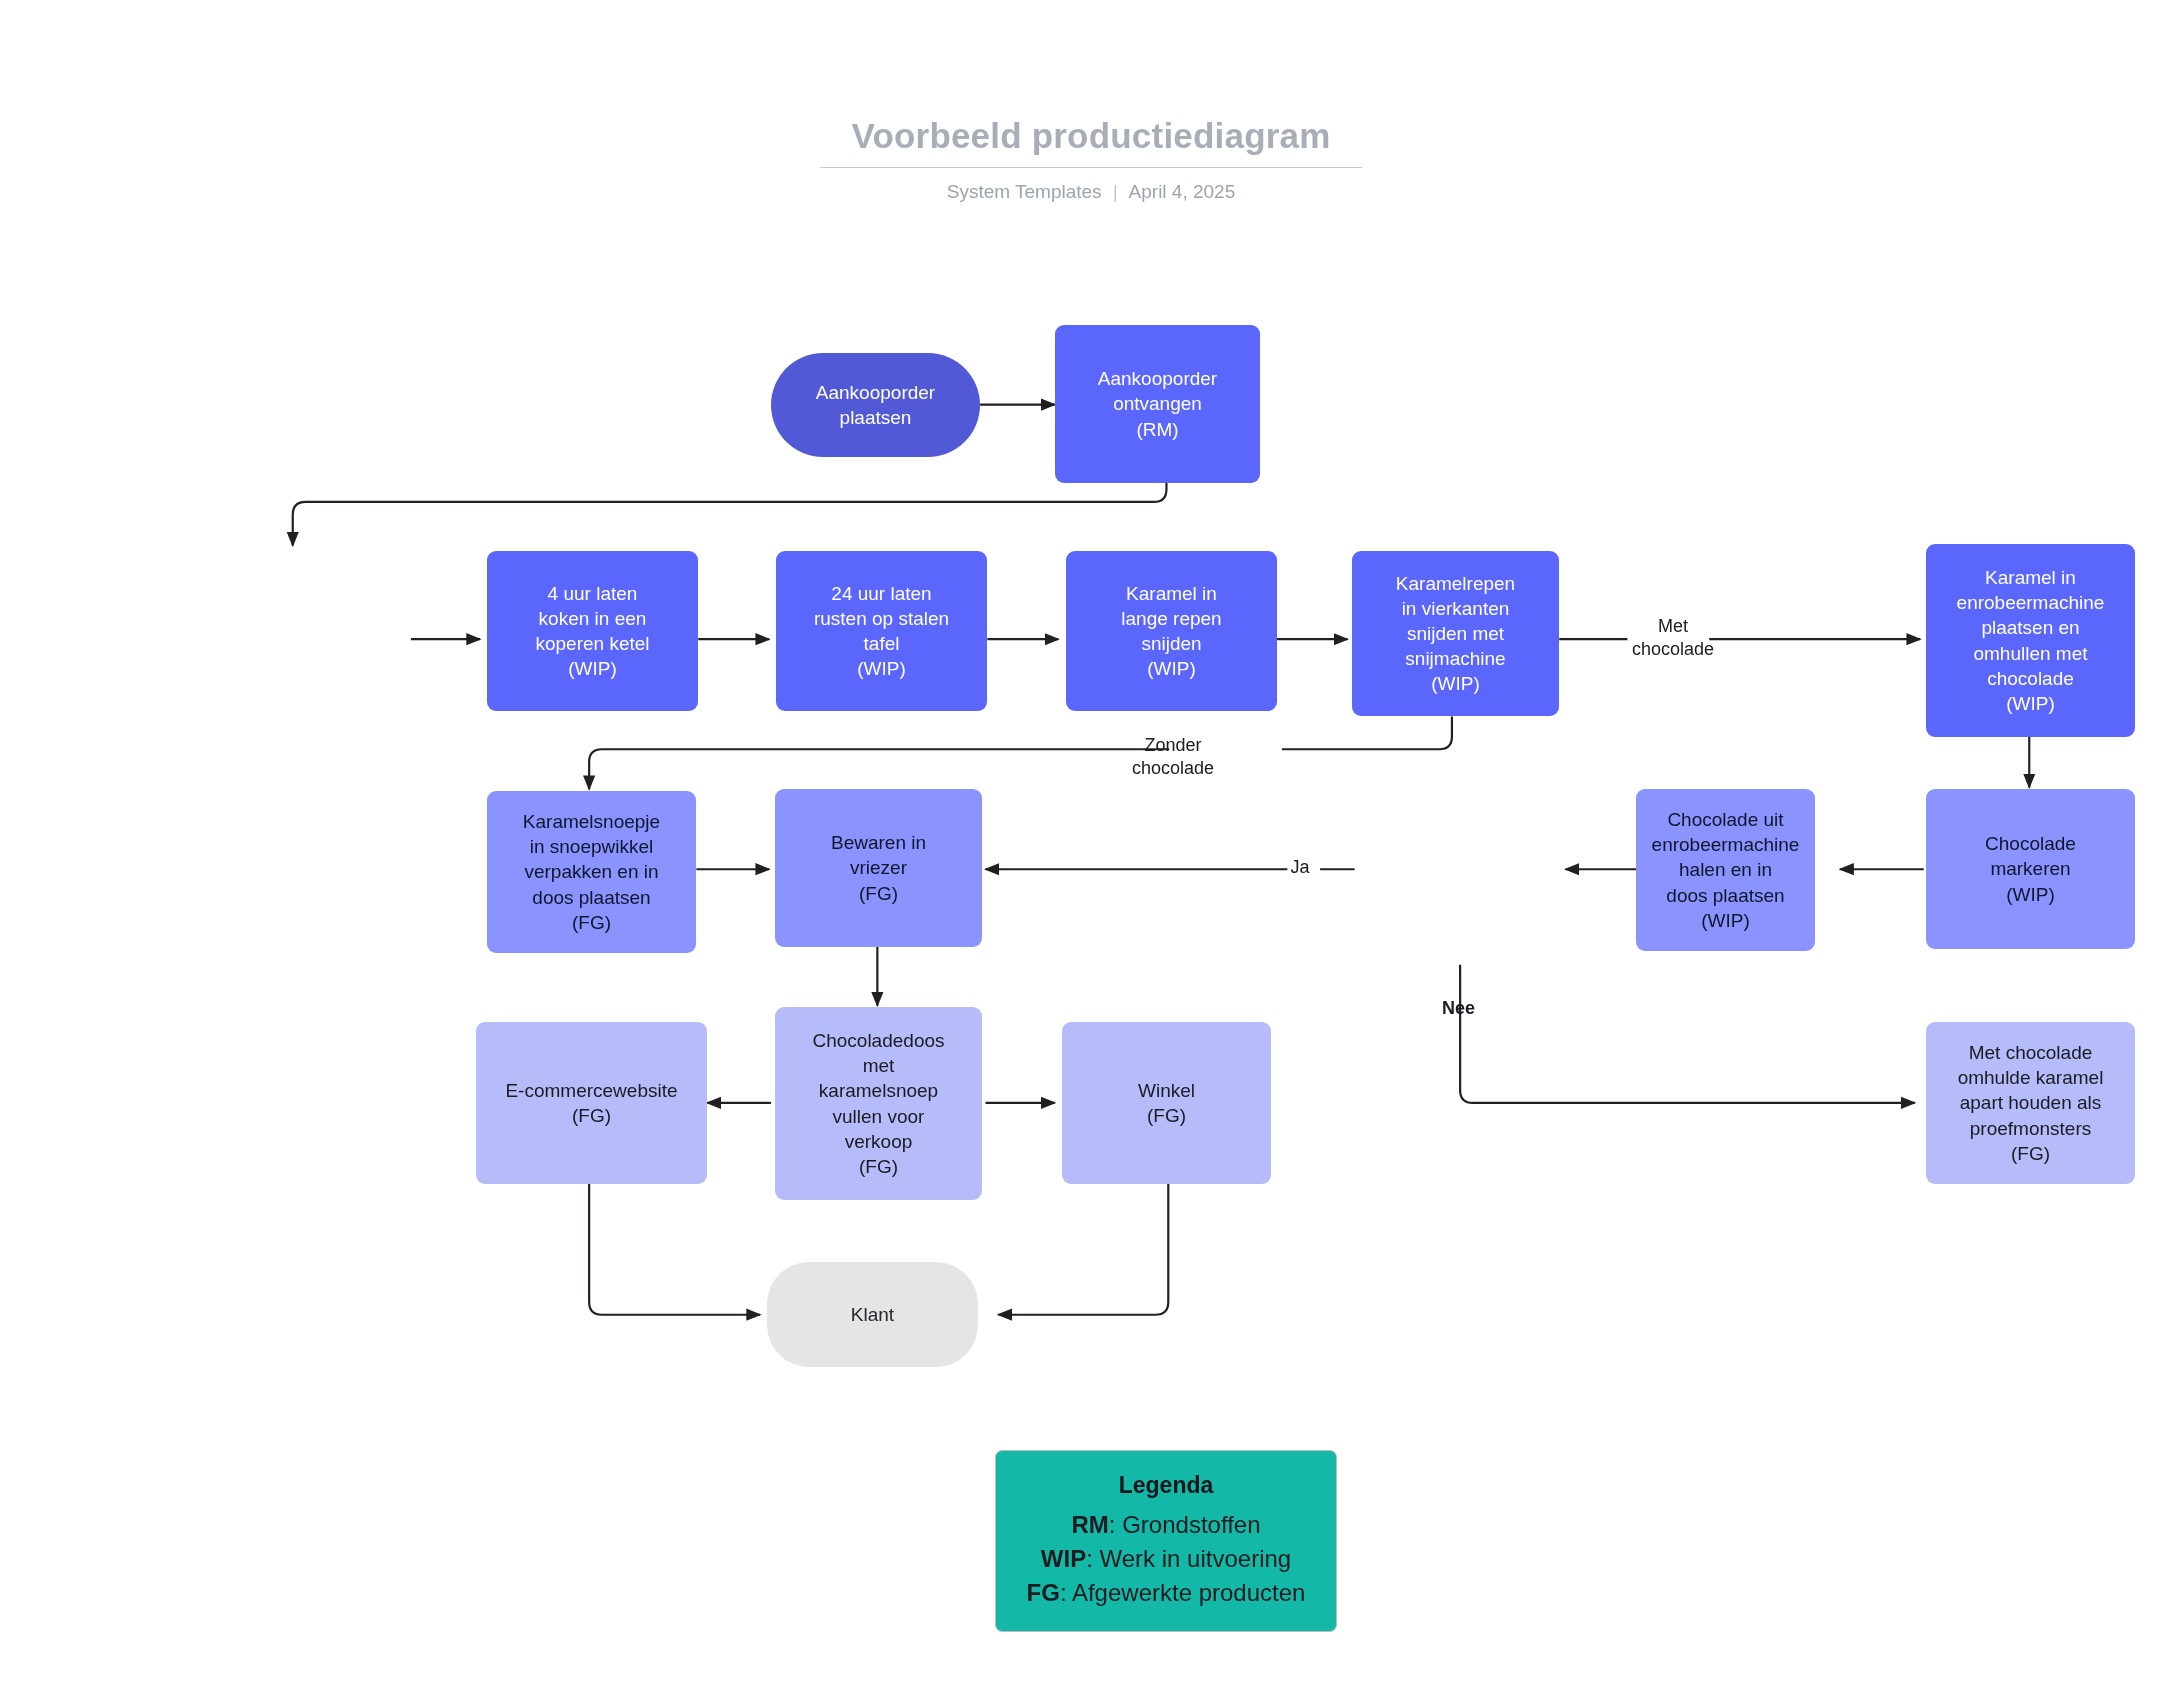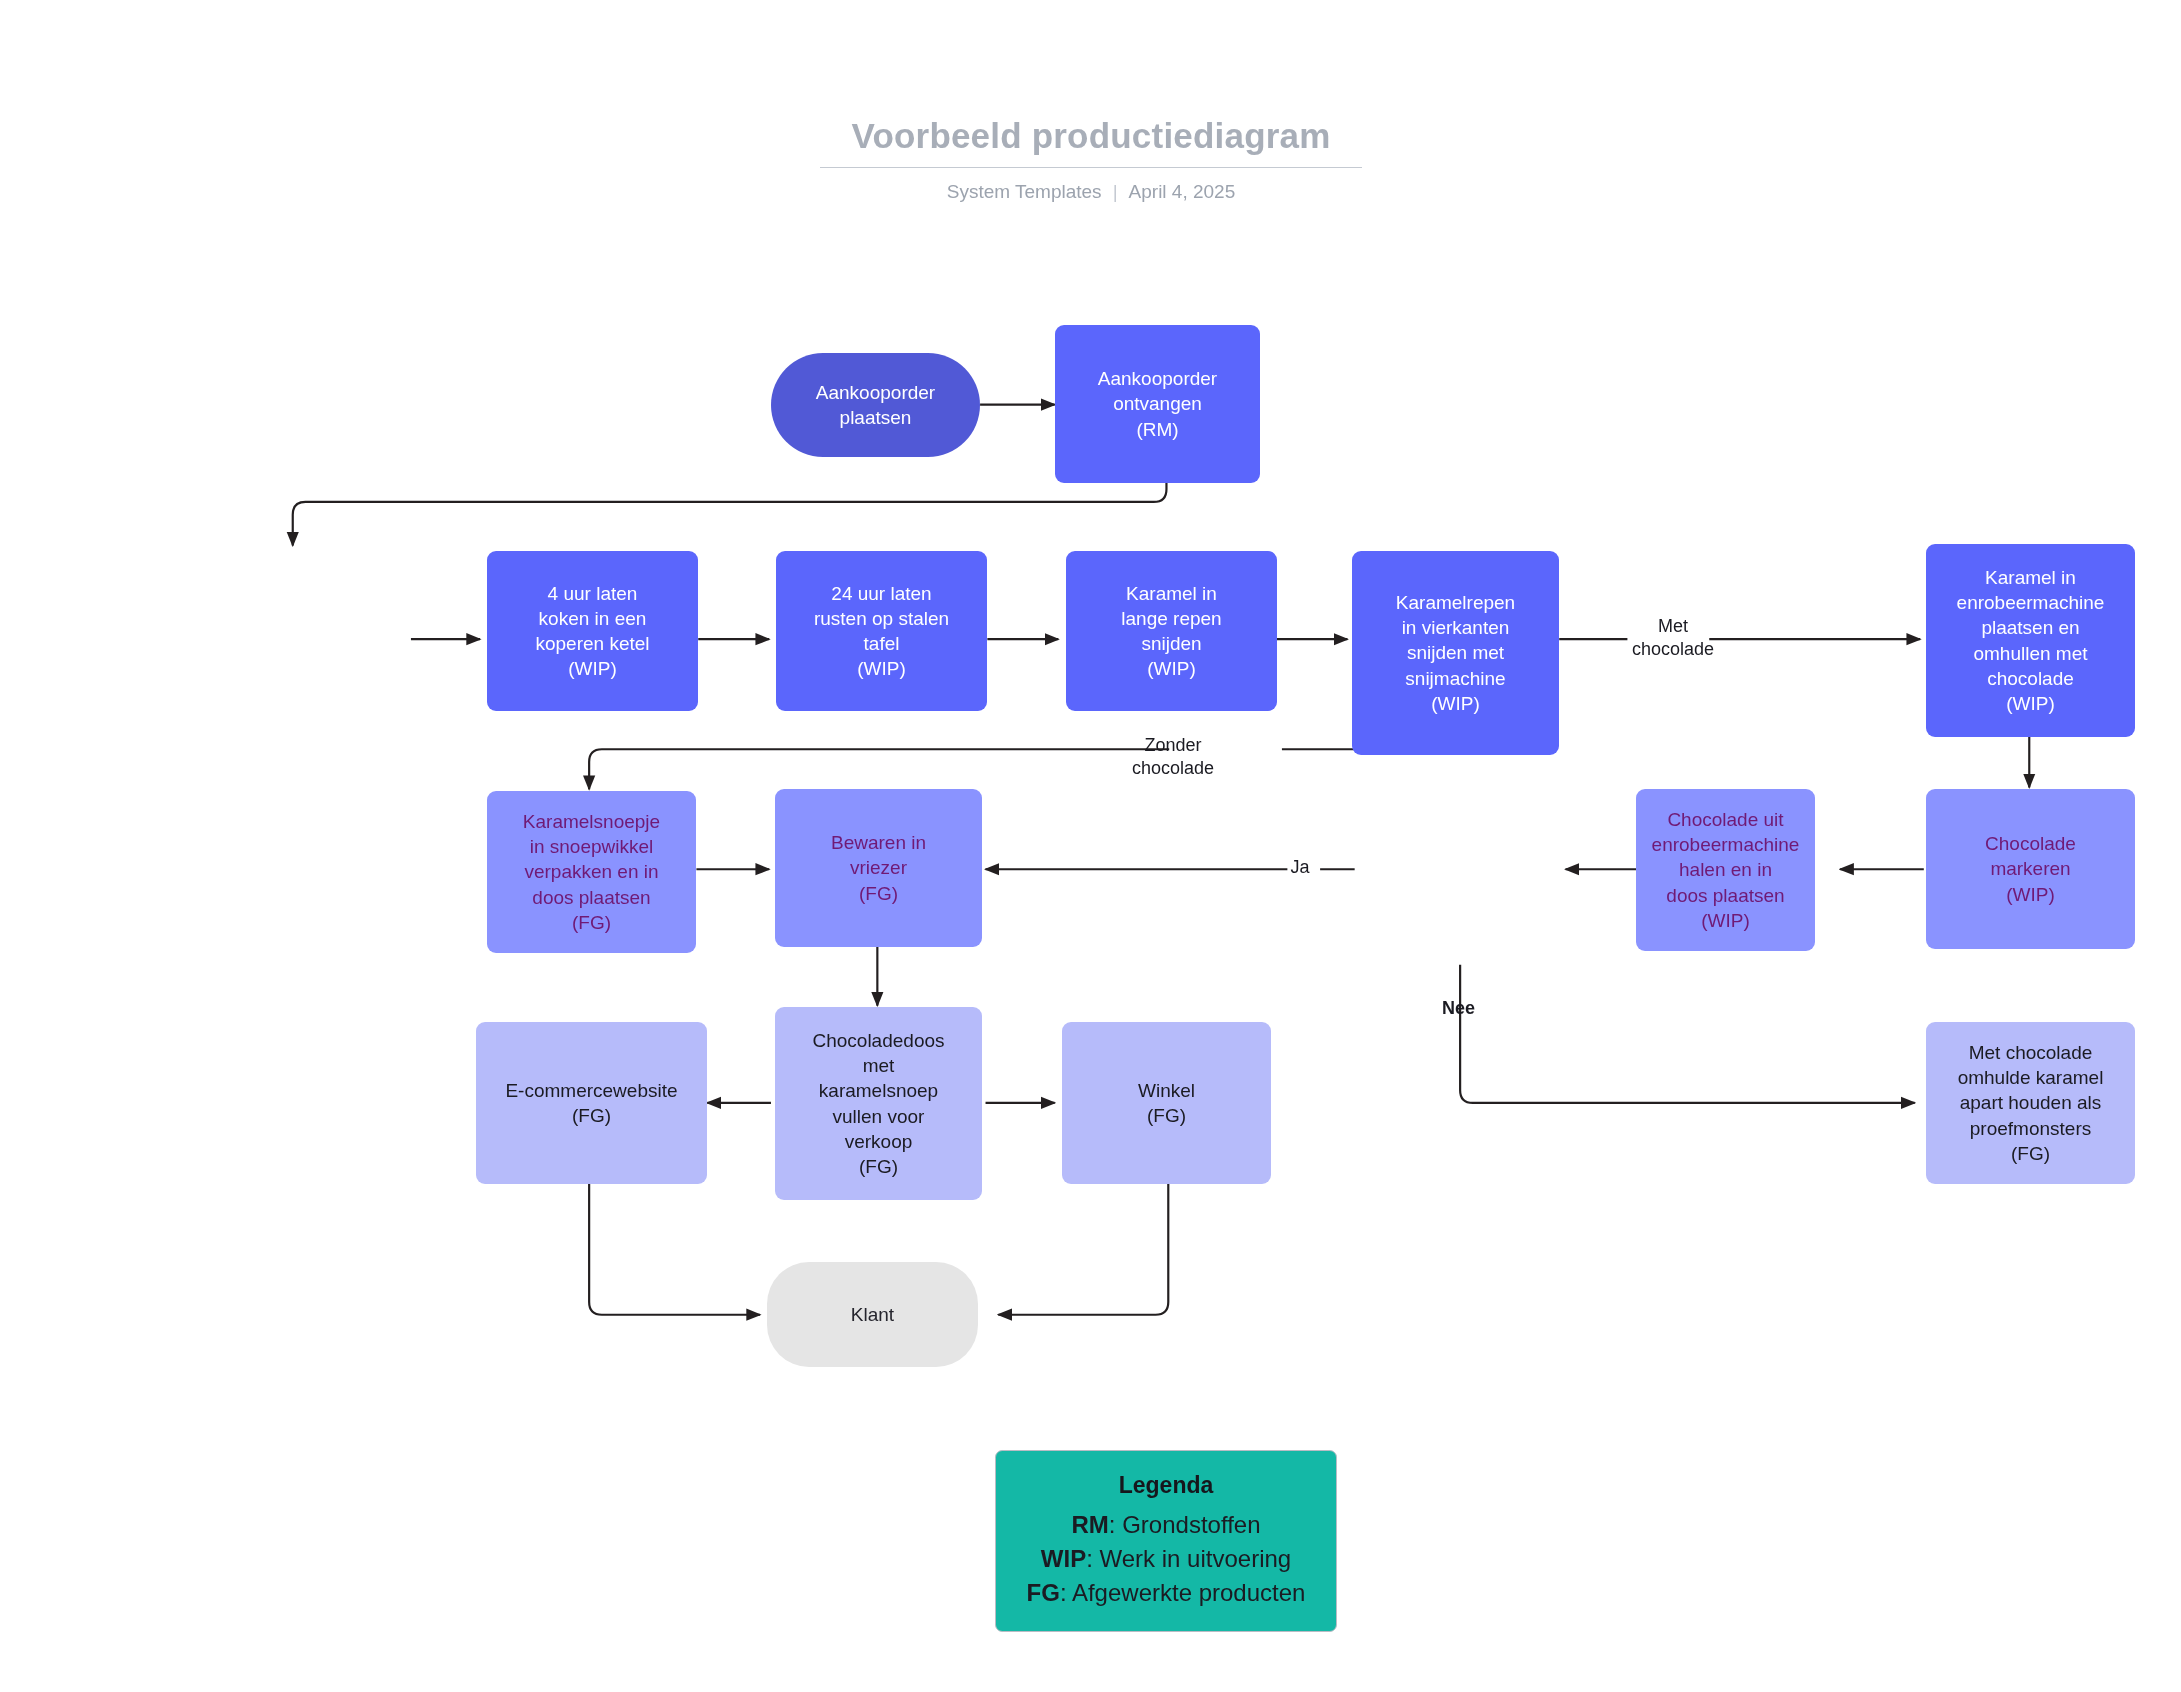--- a/index.html
+++ b/index.html
@@ -65,21 +65,21 @@
     box-sizing: border-box;
     display: flex;
     align-items: center;
     justify-content: center;
     text-align: center;
     line-height: 1.32;
     white-space: pre-line;
     font-size: 19px;
   }
   .node.dark   { background: #5b66fc; color: #ffffff; border-radius: 9px; }
-  .node.mid    { background: #8a93ff; color: #701a75; border-radius: 9px; }
+  .node.mid    { background: #8a93ff; color: #0f172a; border-radius: 9px; }
   .node.light  { background: #b6bbfa; color: #1b1b22; border-radius: 9px; }
   .node.pill-start { background: #5159d6; color: #ffffff; border-radius: 55px; }
   .node.pill-end   { background: #e5e5e5; color: #26262e; border-radius: 42px; }
 
   .node.diamond {
     background: transparent;
     color: #1b1b22;
     font-size: 18px;
     line-height: 1.28;
   }
@@ -223,21 +223,21 @@
 (WIP)</span>
   </div>
 
   <div class="node dark" style="left:1066px; top:551px; width:211px; height:160px;">
     <span>Karamel in
 lange repen
 snijden
 (WIP)</span>
   </div>
 
-  <div class="node dark" style="left:1352px; top:551px; width:207px; height:204px;">
+  <div class="node dark" style="left:1352px; top:551px; width:207px; height:165px;">
     <span>Karamelrepen
 in vierkanten
 snijden met
 snijmachine
 (WIP)</span>
   </div>
 
   <div class="node dark" style="left:1926px; top:544px; width:209px; height:193px;">
     <span>Karamel in
 enrobeermachine

